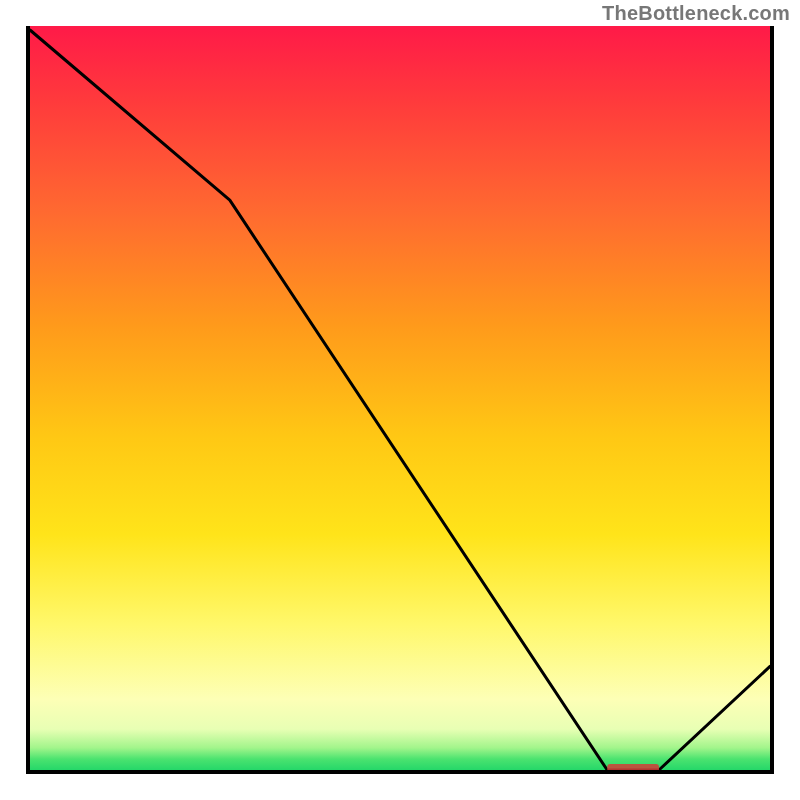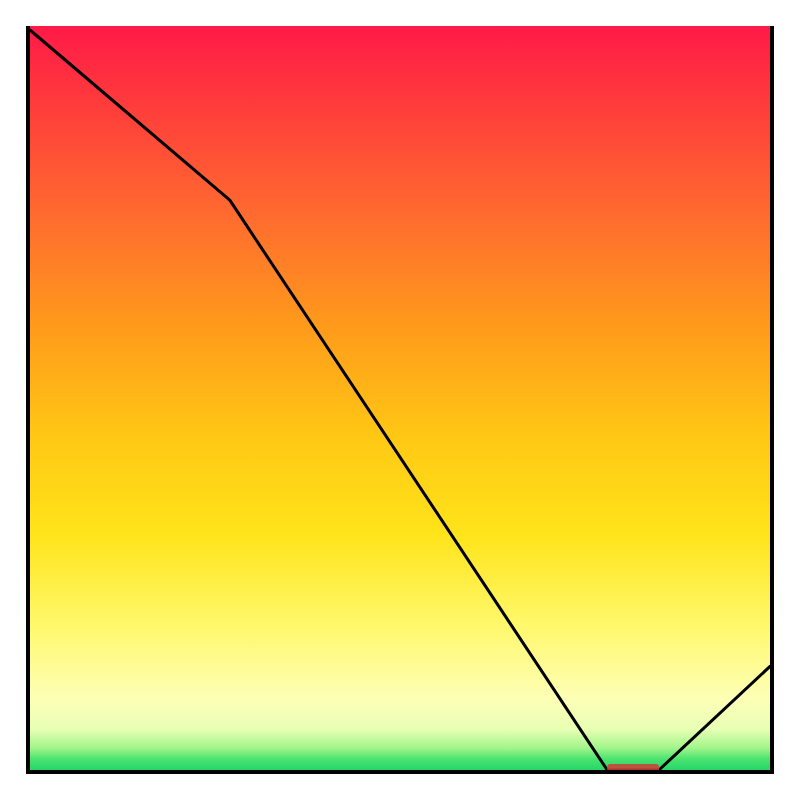--- a/index.html
+++ b/index.html
@@ -75,20 +75,21 @@
   }
   .minimum-marker {
     stroke: none;
     fill: rgba(210, 60, 55, 0.85);
   }
 </style>
 </head>
 <body>
 
 <div class="page">
+  <div class="watermark">TheBottleneck.com</div>
 
   <div class="plot-frame">
 
     <div class="gradient"></div>
 
     <svg class="curve" viewBox="0 0 748 748" preserveAspectRatio="none">
 
       <path id="curve-path" fill="none" stroke="#000" stroke-width="3" stroke-linejoin="round" stroke-linecap="round" d="M4.0 4.0 L203.8 174.2 L581.2 744.0 L633.0 744.0 L744.0 640.4"></path>
       <rect id="min-marker" class="minimum-marker" height="8" rx="3" ry="3" x="581.2" width="51.8" y="738.0"></rect>
     </svg>

